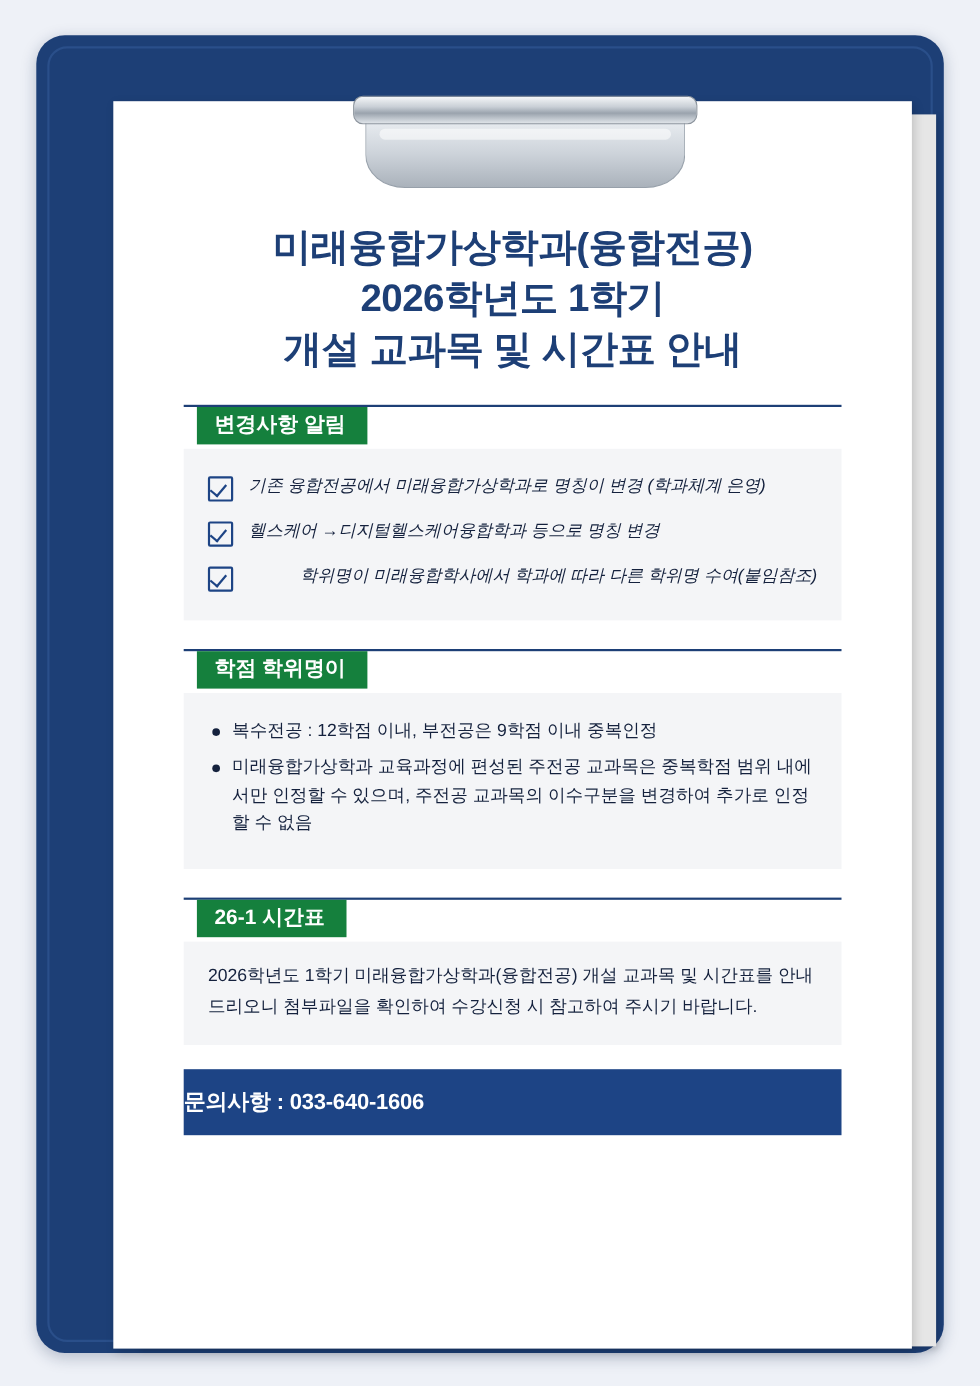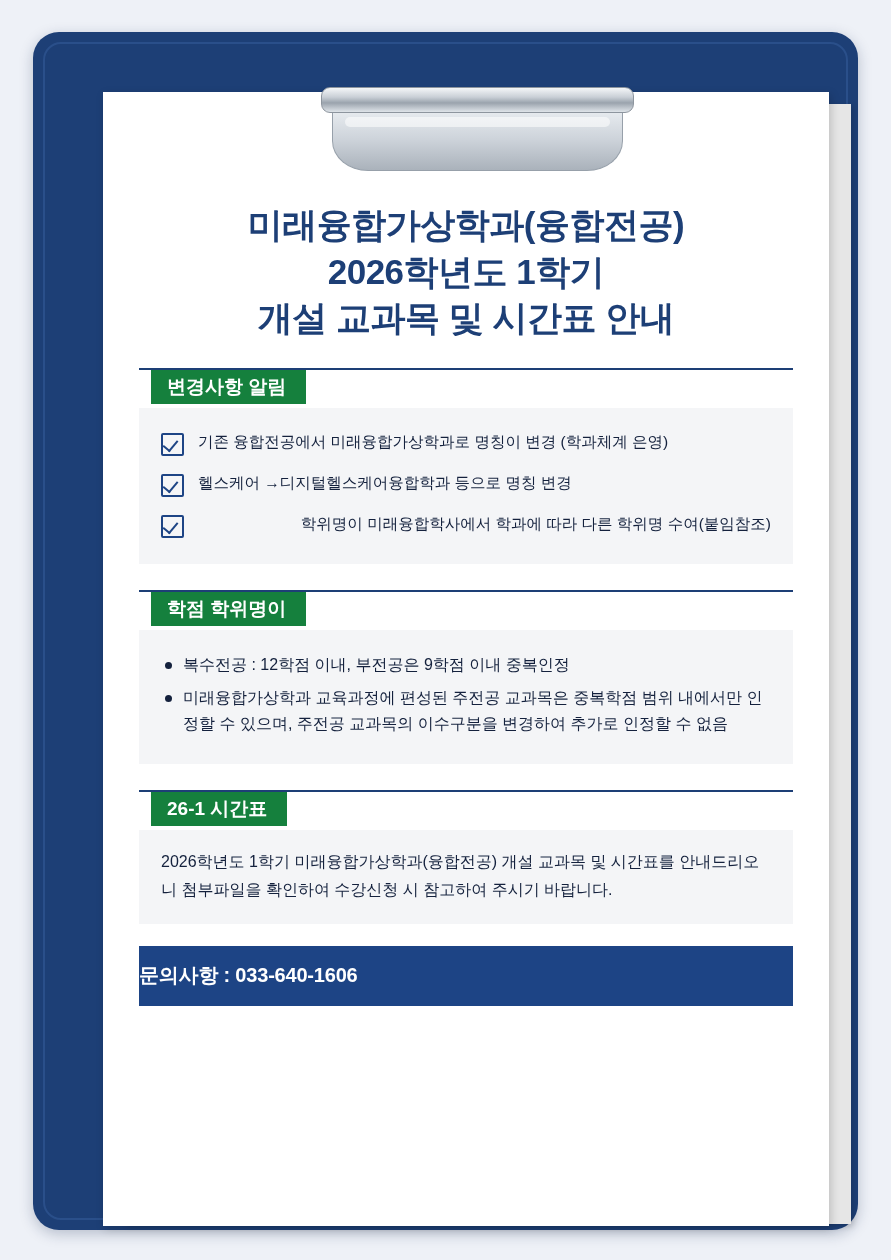--- a/index.html
+++ b/index.html
@@ -99,21 +99,21 @@
   }
 
   
   .content {
     position: absolute;
     left: 70px;
     top: 60px;
     width: 726px;
     height: 1134px;
     box-sizing: border-box;
-    padding: 0 36px;
+    padding: 0 64px;
   }
 
   .title {
     margin-top: 110px;
     text-align: center;
     color: #1d3f76;
     font-weight: 700;
     font-size: 35px;
     line-height: 1.33;
     letter-spacing: -0.5px;
@@ -145,21 +145,21 @@
     padding: 7px 20px 8px 16px;
     line-height: 1;
   }
 
   .panel {
     background: #f4f5f7;
     padding: 18px 22px 20px 22px;
   }
 
   
-  .check-list { list-style: none; margin: 0; padding: 6px 0 2px 0; }
+  .check-list { list-style: none; margin: 0; padding: 6px 0 2px 0; font-style: italic; }
   .check-item {
     display: flex;
     align-items: flex-start;
     margin: 0 0 17px 0;
     font-size: 15.5px;
     color: #14213d;
     line-height: 1.35;
   }
   .check-item:last-child { margin-bottom: 4px; justify-content: space-between; }
   .check-box {

